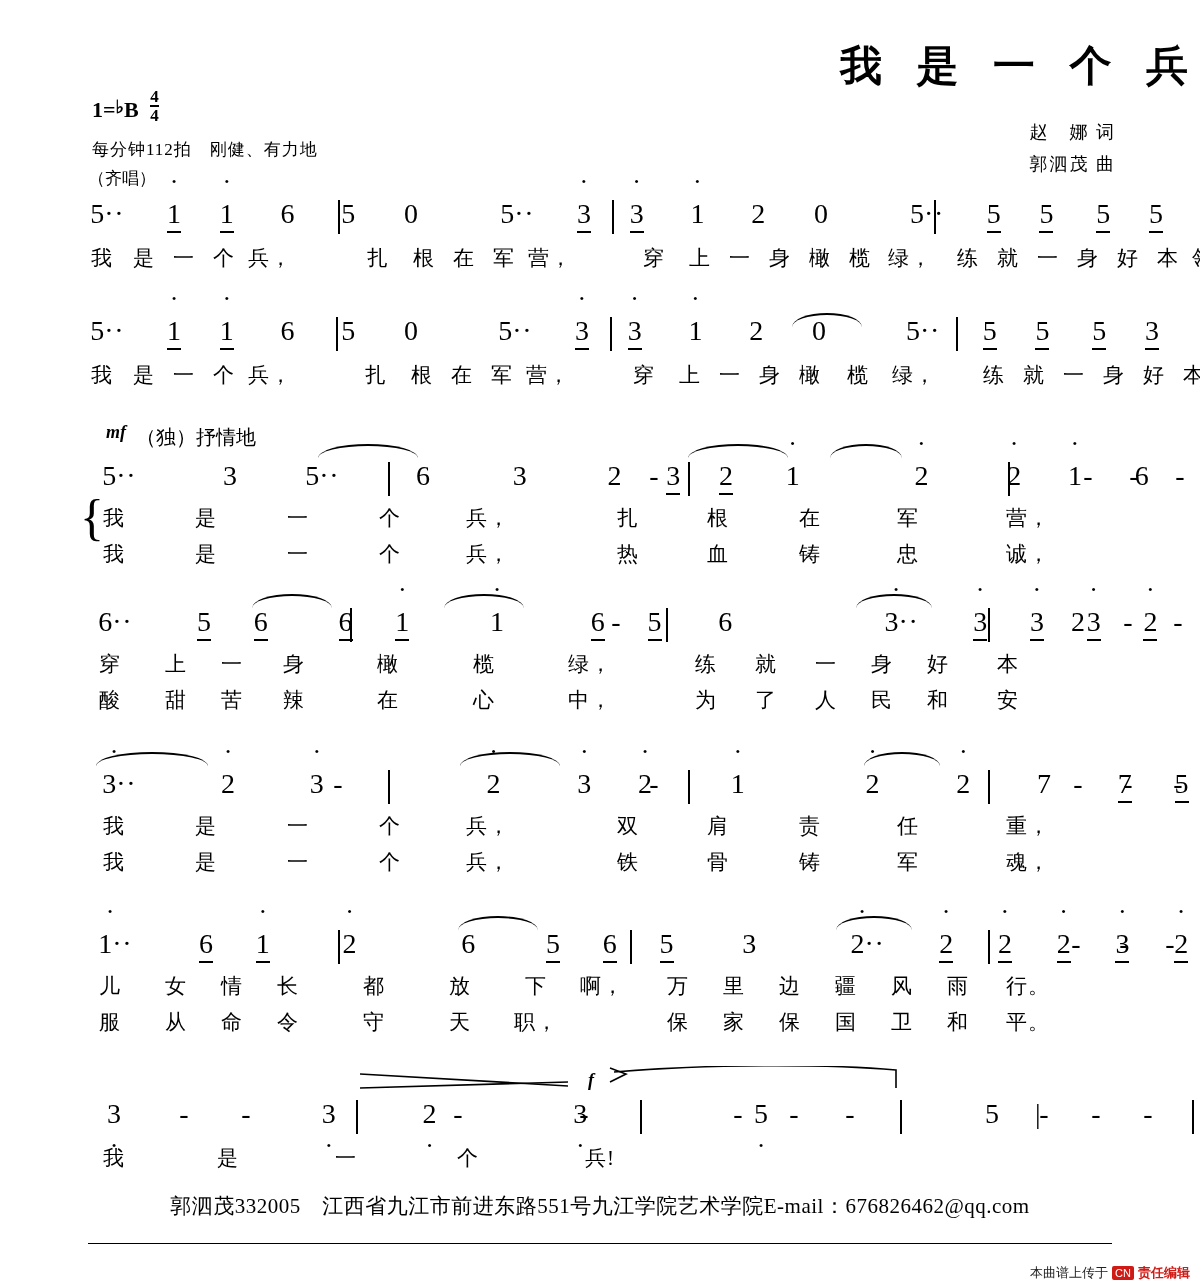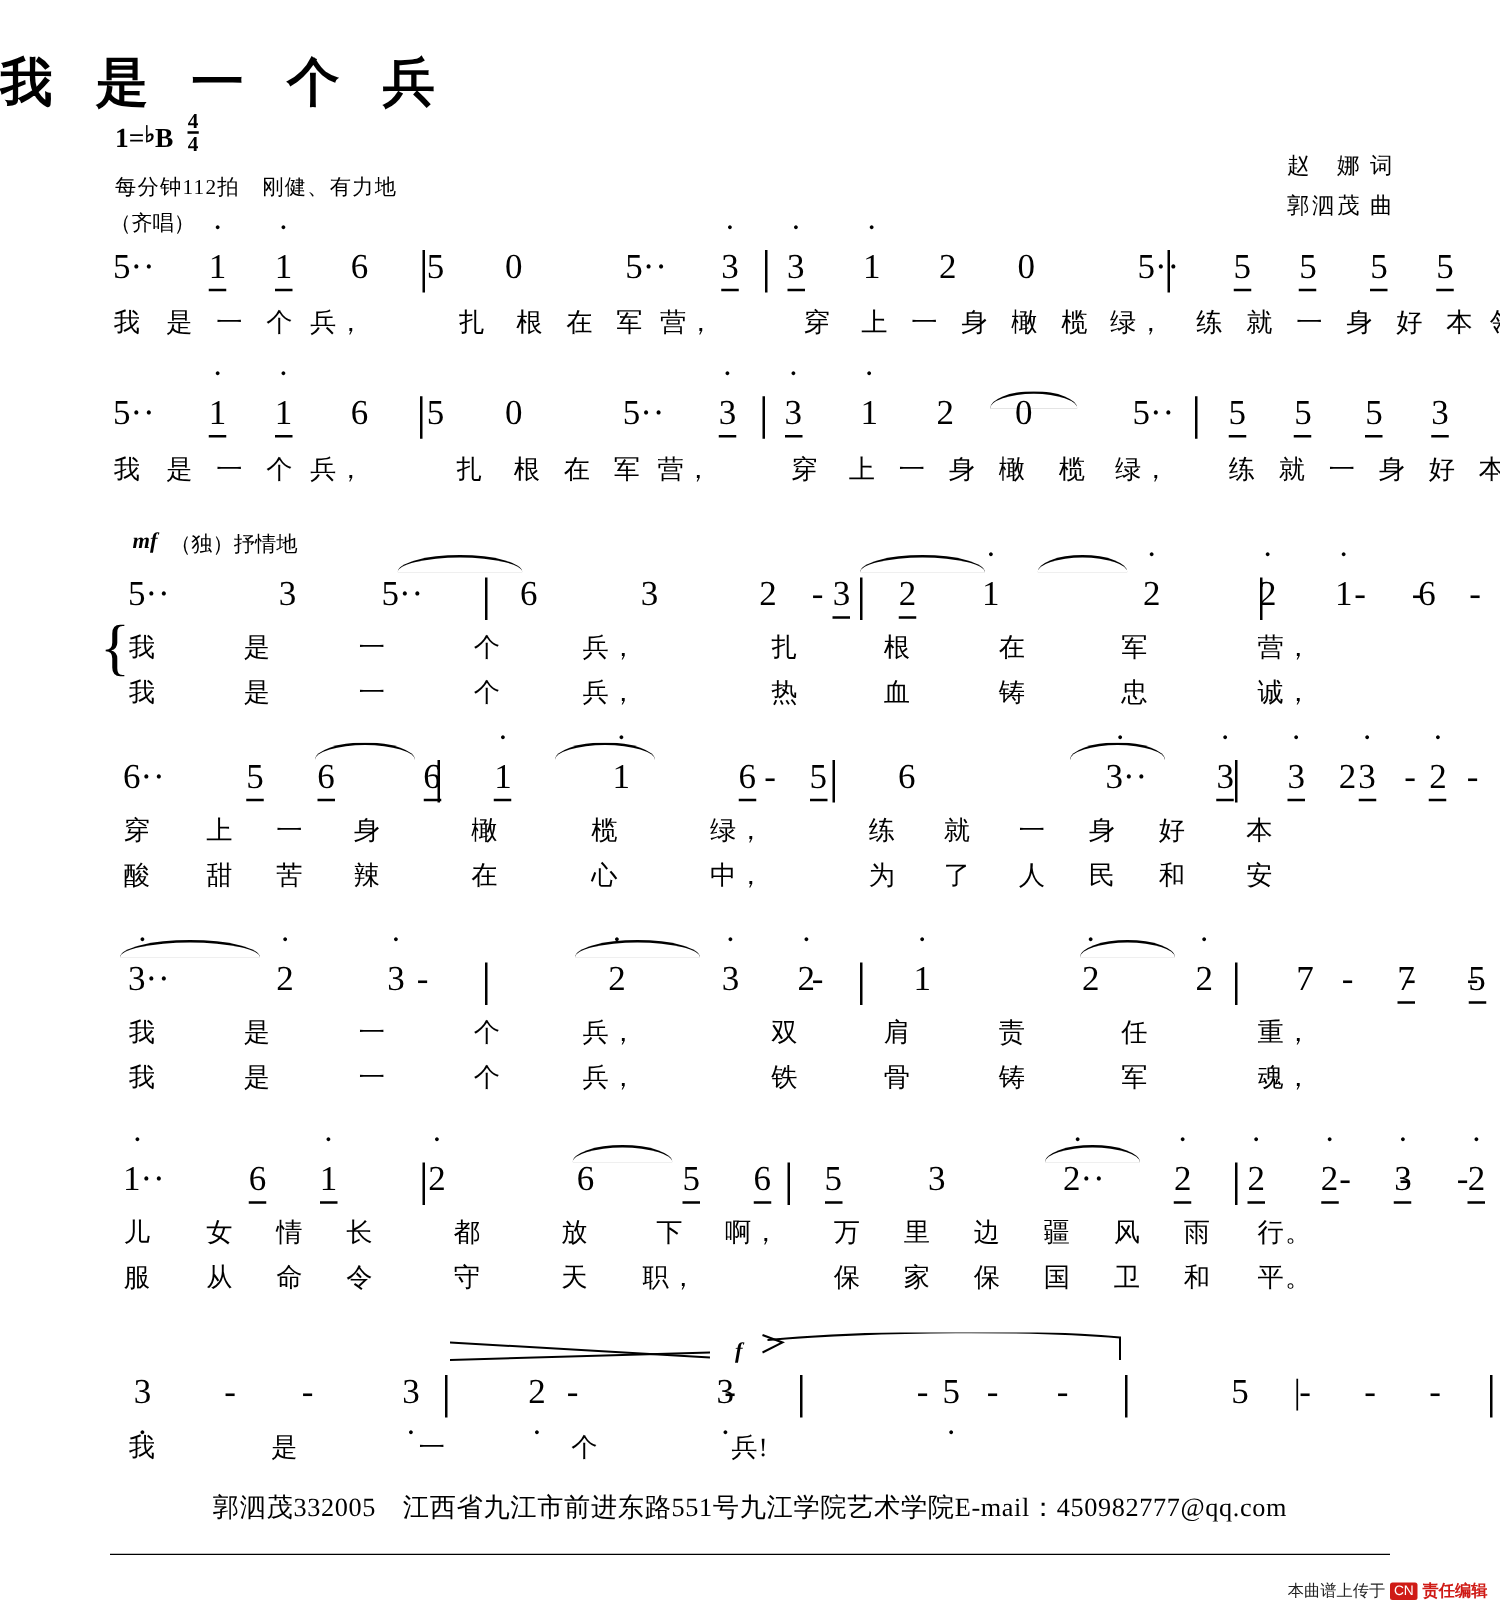--- a/index.html
+++ b/index.html
@@ -19,21 +19,21 @@
     position: relative;
     width: 1200px;
     height: 1288px;
   }
   
   .title {
     position: absolute;
     top: 38px;
     left: 0;
     width: 1200px;
-    text-align: left;
+    text-align: right;
     font-size: 42px;
     font-weight: bold;
     letter-spacing: 12px;
     font-family: "Liberation Serif", "DejaVu Serif", serif;
   }
   
   .key-sig {
     position: absolute;
     top: 88px;
     left: 92px;
@@ -186,21 +186,21 @@
     font-family: "Liberation Serif", serif;
   }
   .mark {
     position: absolute;
     font-size: 18px;
     font-style: italic;
     font-weight: bold;
   }
   .mark-text {
     position: absolute;
-    font-size: 17px;
+    font-size: 20px;
     font-style: normal;
     font-weight: normal;
     text-align: center;
   }
   .dash {
     position: absolute;
     font-size: 28px;
     transform: translateX(-50%);
   }
   
@@ -717,21 +717,21 @@
     </div>
     <div class="lyr-line">
       <span class="tok" style="left:26px;">我</span>
       <span class="tok" style="left:140px;">是</span>
       <span class="tok" style="left:258px;">一</span>
       <span class="tok" style="left:380px;">个</span>
       <span class="tok" style="left:512px;">兵!</span>
     </div>
   </div>
 
-  <div class="contact">郭泗茂332005　江西省九江市前进东路551号九江学院艺术学院E-mail：450982777@qq.com</div>
+  <div class="contact">郭泗茂332005　江西省九江市前进东路551号九江学院艺术学院E-mail：676826462@qq.com</div>
   <div class="footer-rule"></div>
 
   <div class="uploader">
     <span>本曲谱上传于</span>
     <span class="logo-box">CN</span>
     <span class="site">责任编辑</span>
   </div>
 
 </div>
 

